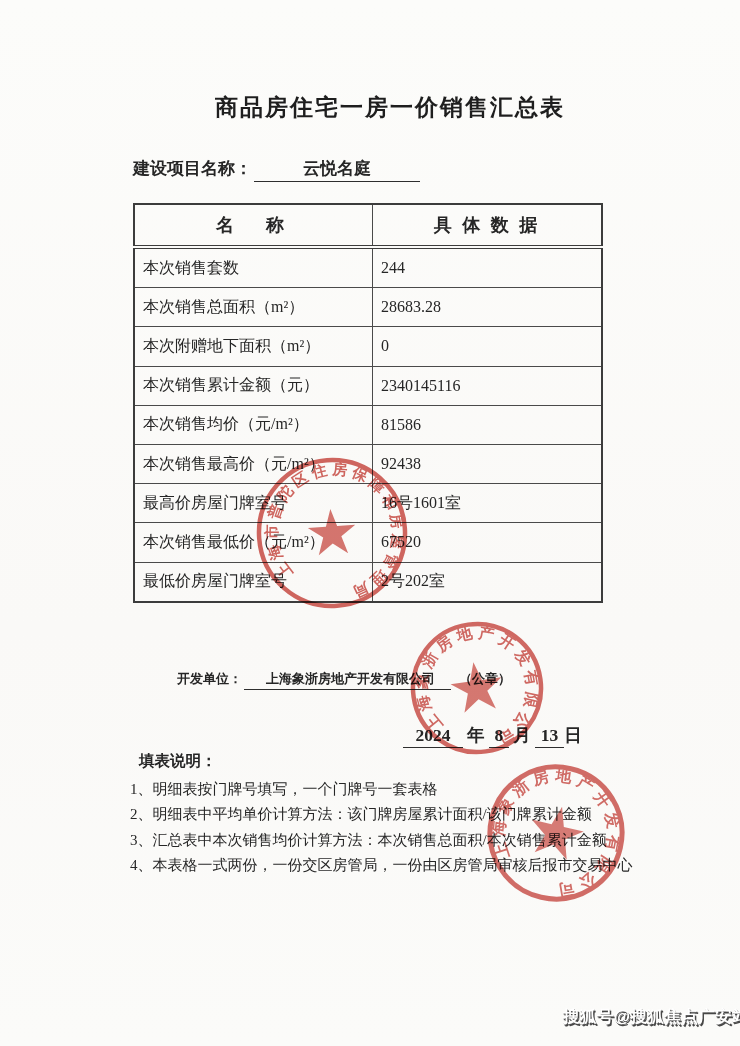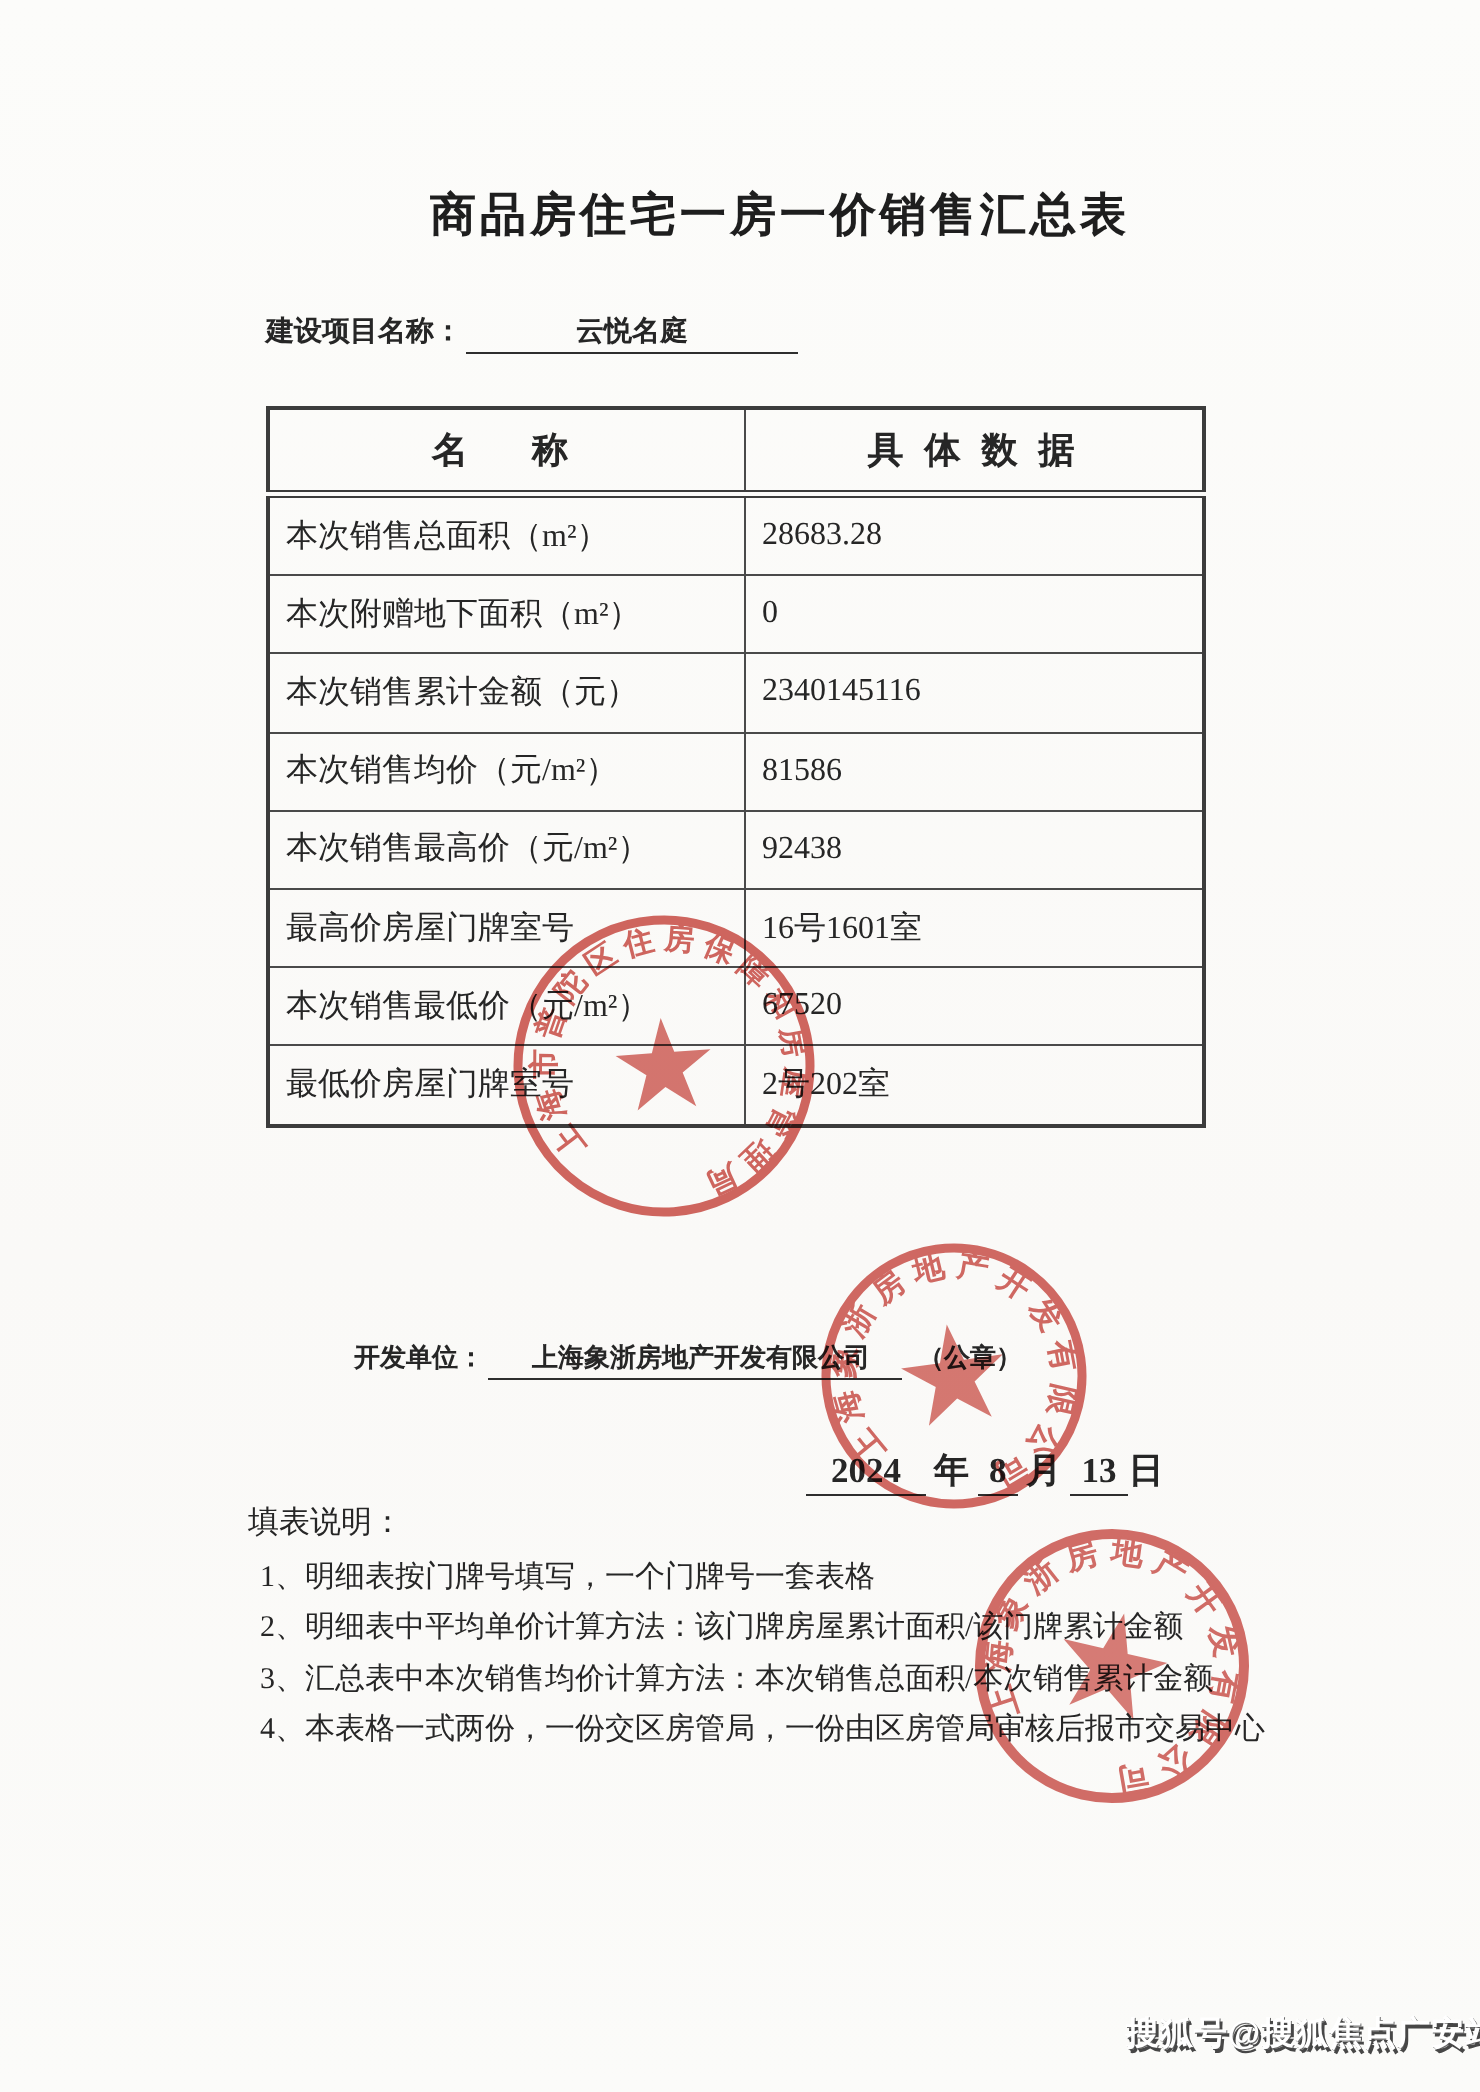--- a/index.html
+++ b/index.html
@@ -20,21 +20,21 @@
     position: absolute;
     top: 92px; left: 30px; width: 720px;
     text-align: center;
     font-size: 23px; font-weight: bold;
     letter-spacing: 2px;
     color: #1e1e1e;
   }
   .project-line {
     position: absolute;
     top: 157px; left: 133px;
-    font-size: 14px; font-weight: 600;
+    font-size: 17px; font-weight: 600;
     white-space: nowrap;
   }
   .project-name {
     display: inline-block;
     min-width: 158px;
     text-align: center;
     border-bottom: 1.6px solid #2e2e2e;
     font-weight: 600;
     padding: 0 4px 1px 4px;
     margin-left: 2px;
@@ -93,22 +93,22 @@
     display: inline-block;
     text-align: center;
     border-bottom: 1.6px solid #2e2e2e;
     padding: 0 6px 1px 6px;
   }
   .date-line .u-year { min-width: 48px; }
   .date-line .sep { display: inline-block; padding: 0 4px; }
 
   .notes-heading {
     position: absolute;
-    top: 751px; left: 124px;
-    font-size: 15.5px; font-weight: normal;
+    top: 751px; left: 139px;
+    font-size: 15.5px; font-weight: bold;
   }
   .notes-list {
     position: absolute;
     top: 777px; left: 130px; width: 500px;
     font-size: 15px;
     line-height: 25.3px;
     white-space: nowrap;
   }
   .note-item { display: block; }
 
@@ -151,20 +151,24 @@
   </div>
 
   <table class="summary">
     <thead>
       <tr>
         <th class="col-name">名　称</th>
         <th class="col-data">具 体 数 据</th>
       </tr>
     </thead>
     <tbody>
+      <tr>
+        <td class="lbl">本次销售套数</td>
+        <td class="val">244</td>
+      </tr>
       <tr>
         <td class="lbl">本次销售总面积（m²）</td>
         <td class="val">28683.28</td>
       </tr>
       <tr>
         <td class="lbl">本次附赠地下面积（m²）</td>
         <td class="val">0</td>
       </tr>
       <tr>
         <td class="lbl">本次销售累计金额（元）</td>

